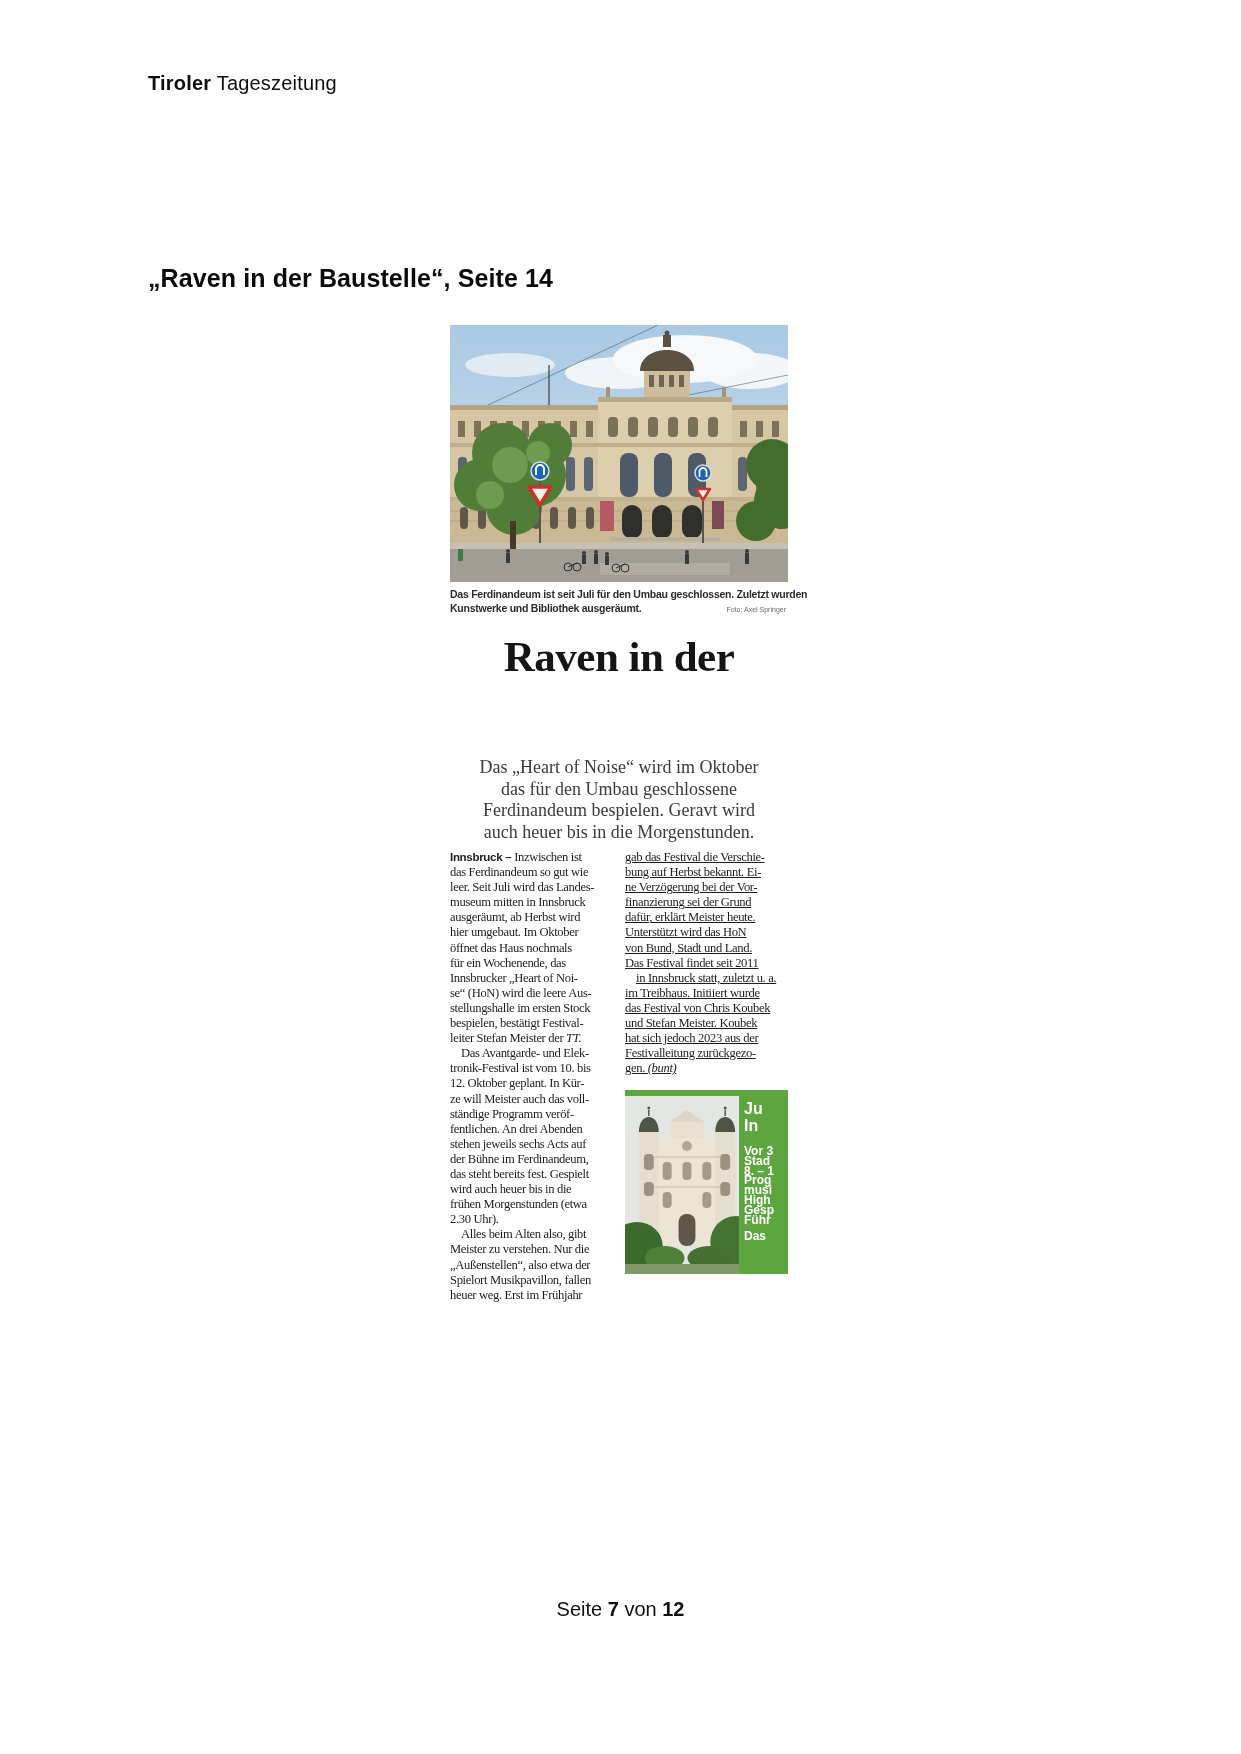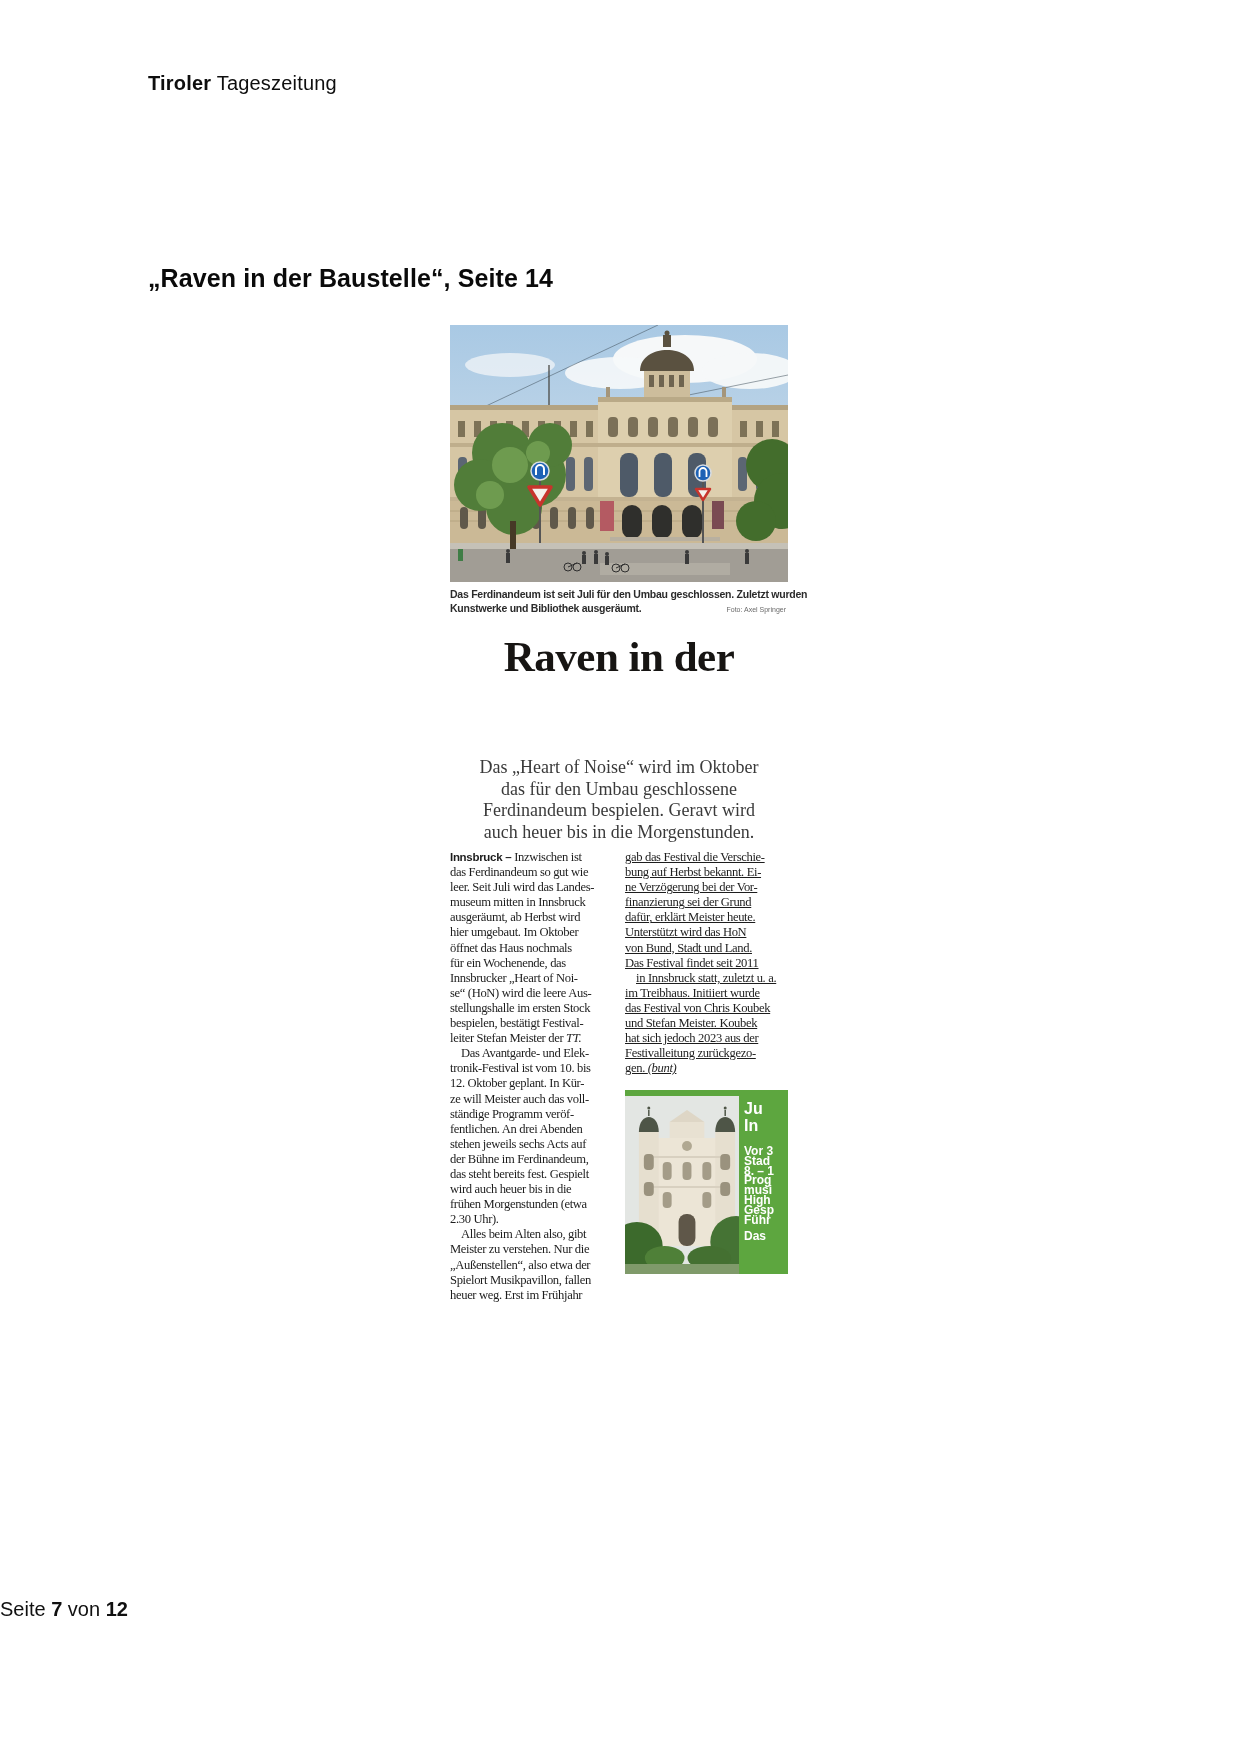--- a/index.html
+++ b/index.html
@@ -33,21 +33,21 @@
   .ad-bar{position:absolute;left:0;top:0;width:100%;height:6px;background:#5da63f;}
   .ad-photo{position:absolute;left:0;top:6px;width:124px;height:178px;}
   .ad-photo svg{display:block;width:100%;height:100%;}
   .ad-panel{position:absolute;right:0;top:6px;width:49px;height:178px;background:#5da63f;color:#fff;
             overflow:hidden;padding:4px 0 0 5px;box-sizing:border-box;}
   .ad-big{font-size:16px;font-weight:bold;line-height:17px;white-space:nowrap;}
   .ad-small{font-size:12px;font-weight:bold;line-height:9.8px;white-space:nowrap;}
   .ad-small.first{margin-top:13px;}
   .ad-small.last{margin-top:7px;}
   
-  .footer{position:absolute;left:0;top:1598px;width:100%;text-align:left;font-size:20px;color:#101010;}
+  .footer{position:absolute;left:0;top:1598px;width:100%;text-align:center;font-size:20px;color:#101010;}
   .footer b{font-weight:bold;}
 </style>
 </head>
 <body>
 
 <div class="sheet">
 
   <div class="brand"><span class="bb">Tiroler</span><span> Tageszeitung</span></div>
 
   <h1 class="heading">„Raven in der Baustelle“, Seite 14</h1>

